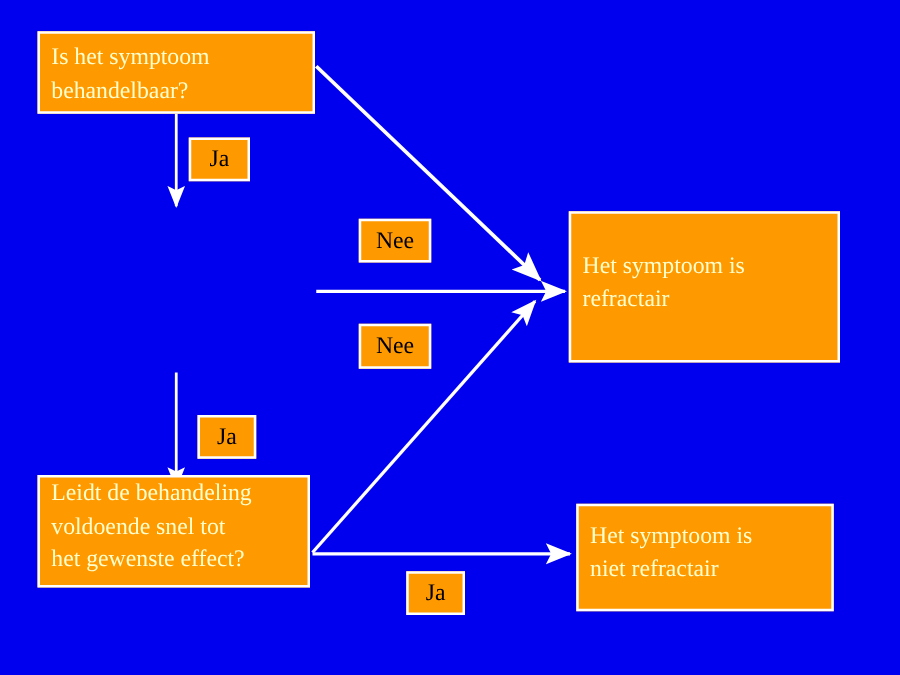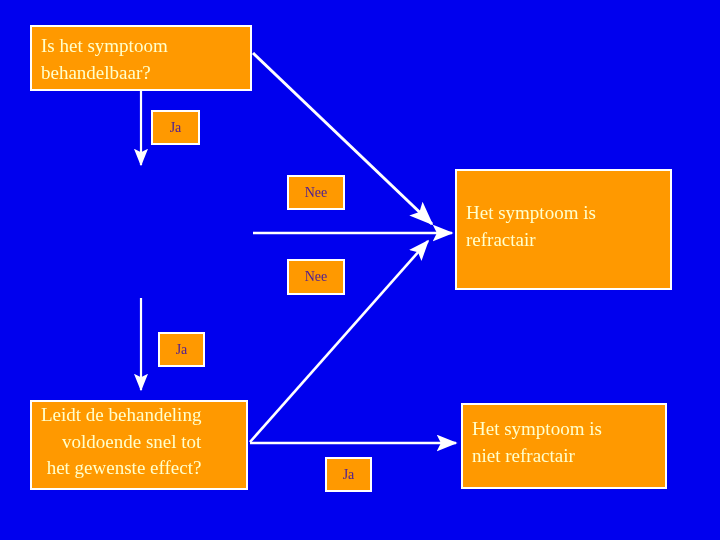--- a/index.html
+++ b/index.html
@@ -31,22 +31,22 @@
     display: flex;
     align-items: center;
     padding-top: 0;
     padding-bottom: 6px;
   }
   .label-chip {
     position: absolute;
     background: #ff9900;
     border: 2px solid #ffffff;
     box-sizing: border-box;
-    color: #4c1d95;
-    font-size: 14px;
+    color: #000000;
+    font-size: 19px;
     display: flex;
     align-items: center;
     justify-content: center;
   }
   .edges {
     position: absolute;
     left: 0;
     top: 0;
     width: 720px;
     height: 540px;
@@ -86,21 +86,21 @@
 
   <div class="label-chip" style="left:287px; top:175px; width:58px; height:35px;">Nee</div>
 
   <div class="label-chip" style="left:287px; top:259px; width:58px; height:36px;">Nee</div>
 
   <div class="node vcenter" style="left:455px; top:169px; width:217px; height:121px;">Het symptoom is
 refractair</div>
 
   <div class="label-chip" style="left:158px; top:332px; width:47px; height:35px;">Ja</div>
 
-  <div class="node vcenter" style="left:30px; top:400px; width:218px; height:90px;text-align:right;">Leidt de behandeling
+  <div class="node vcenter" style="left:30px; top:380px; width:218px; height:90px;">Leidt de behandeling
 voldoende snel tot
 het gewenste effect?</div>
 
   <div class="label-chip" style="left:325px; top:457px; width:47px; height:35px;">Ja</div>
 
   <div class="node vcenter" style="left:461px; top:403px; width:206px; height:86px;">Het symptoom is
 niet refractair</div>
 
 </div>
 

